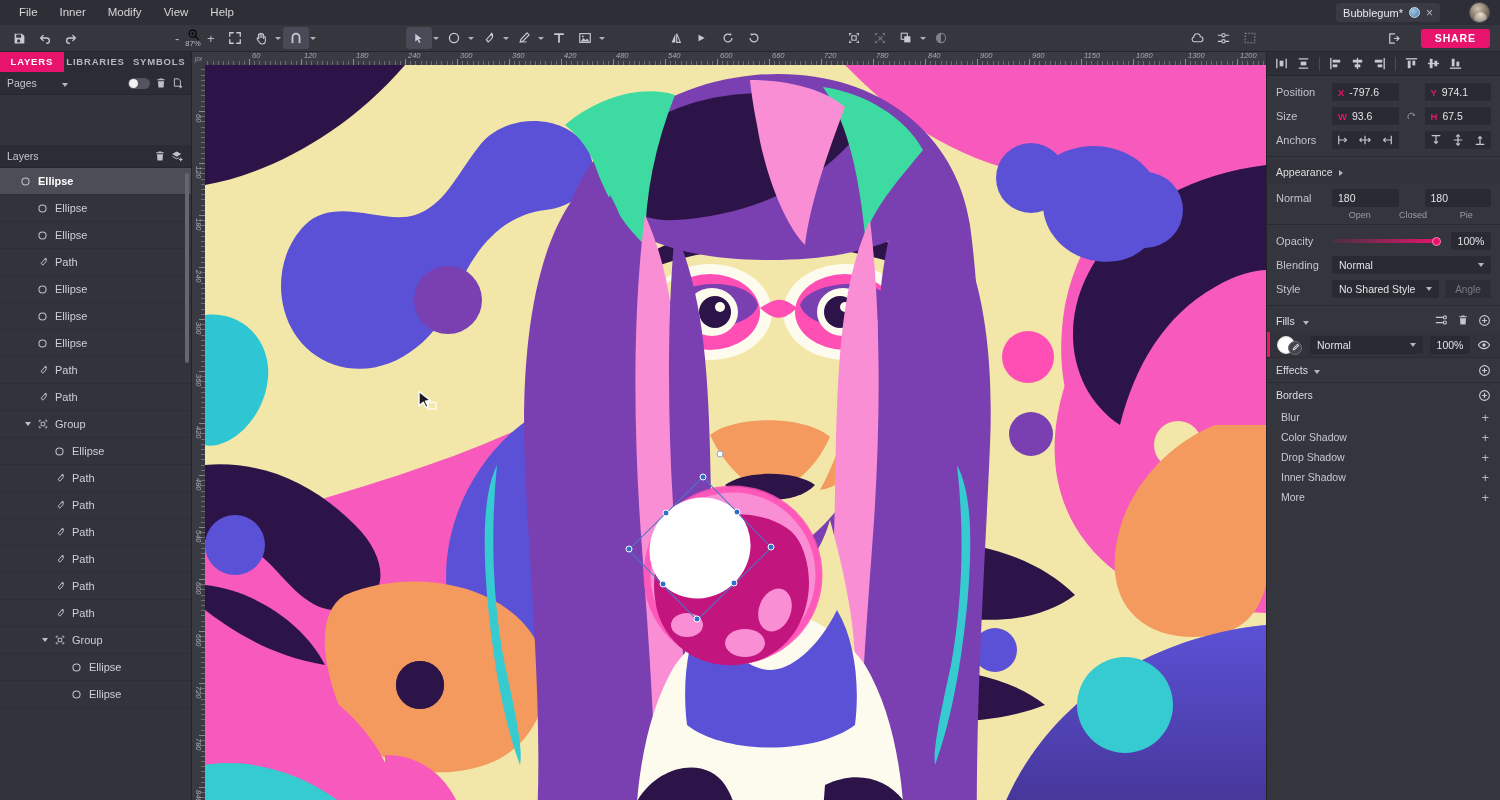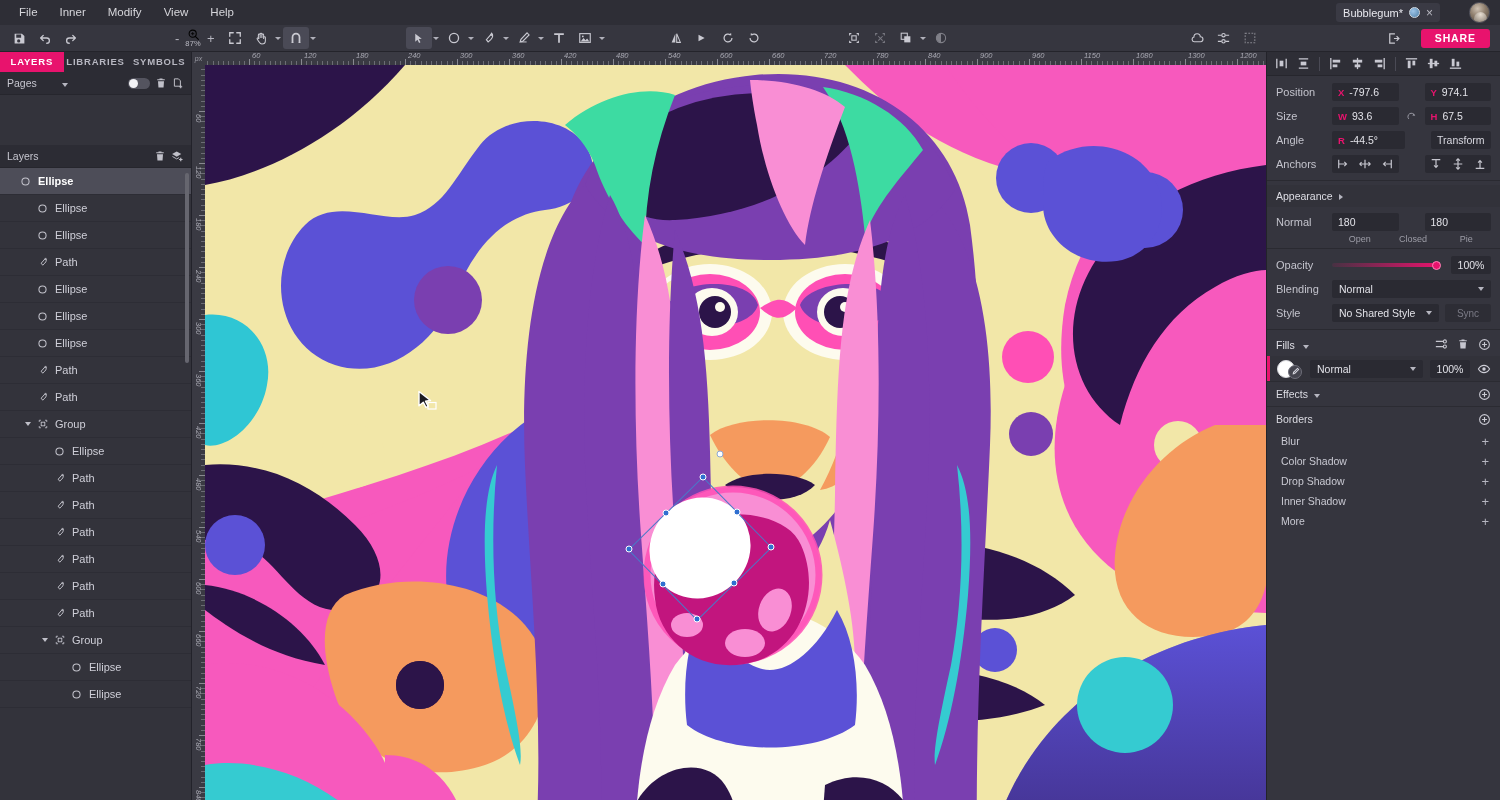--- a/index.html
+++ b/index.html
@@ -1391,29 +1391,20 @@
                 <path fill="none" stroke="currentColor" stroke-width="1.4" d="M12.5 6.5A5 5 0 104 11.5"></path>
                 <path fill="currentColor" d="M11 3.5l2.2 3.2-3.8.3z"></path>
               </svg>
           </span>
           <span class="field">
             <span class="axis h">H</span>
             <span>67.5</span>
           </span>
         </div>
         <div class="prow">
-          <span class="plabel">Angle</span>
-          <span class="field">
-            <span class="axis r">R</span>
-            <span>-44.5°</span>
-          </span>
-          <span class="linkico" style="visibility:hidden">·</span>
-          <span class="btnfield">Transform</span>
-        </div>
-        <div class="prow">
           <span class="plabel">Anchors</span>
           <span class="seg">
             <span class="si">
               <svg width="14" height="12" viewBox="0 0 16 14">
                   <path stroke="currentColor" stroke-width="1.4" d="M3 2v10M3 7h9M9.5 4.5L12 7l-2.5 2.5"></path>
                 </svg>
             </span>
             <span class="si">
               <svg width="14" height="12" viewBox="0 0 16 14">
                   <path stroke="currentColor" stroke-width="1.4" d="M8 2v10M2 7h12M4 4.8L2 7l2 2.2M12 4.8L14 7l-2 2.2"></path>
@@ -1488,21 +1479,21 @@
           <span class="sel-caret"></span>
         </span>
       </div>
 
       <div class="prow">
         <span class="plabel">Style</span>
         <span class="select">
           <span>No Shared Style</span>
           <span class="sel-caret"></span>
         </span>
-        <span class="ghost-btn">Sync</span>
+        <span class="ghost-btn">Angle</span>
       </div>
 
       <div class="divider"></div>
 
       <div class="fills-head">
         <span>Fills</span>
         <span class="tri-down"></span>
         <span class="spacer"></span>
         <span class="fh-icons">
           <span>

